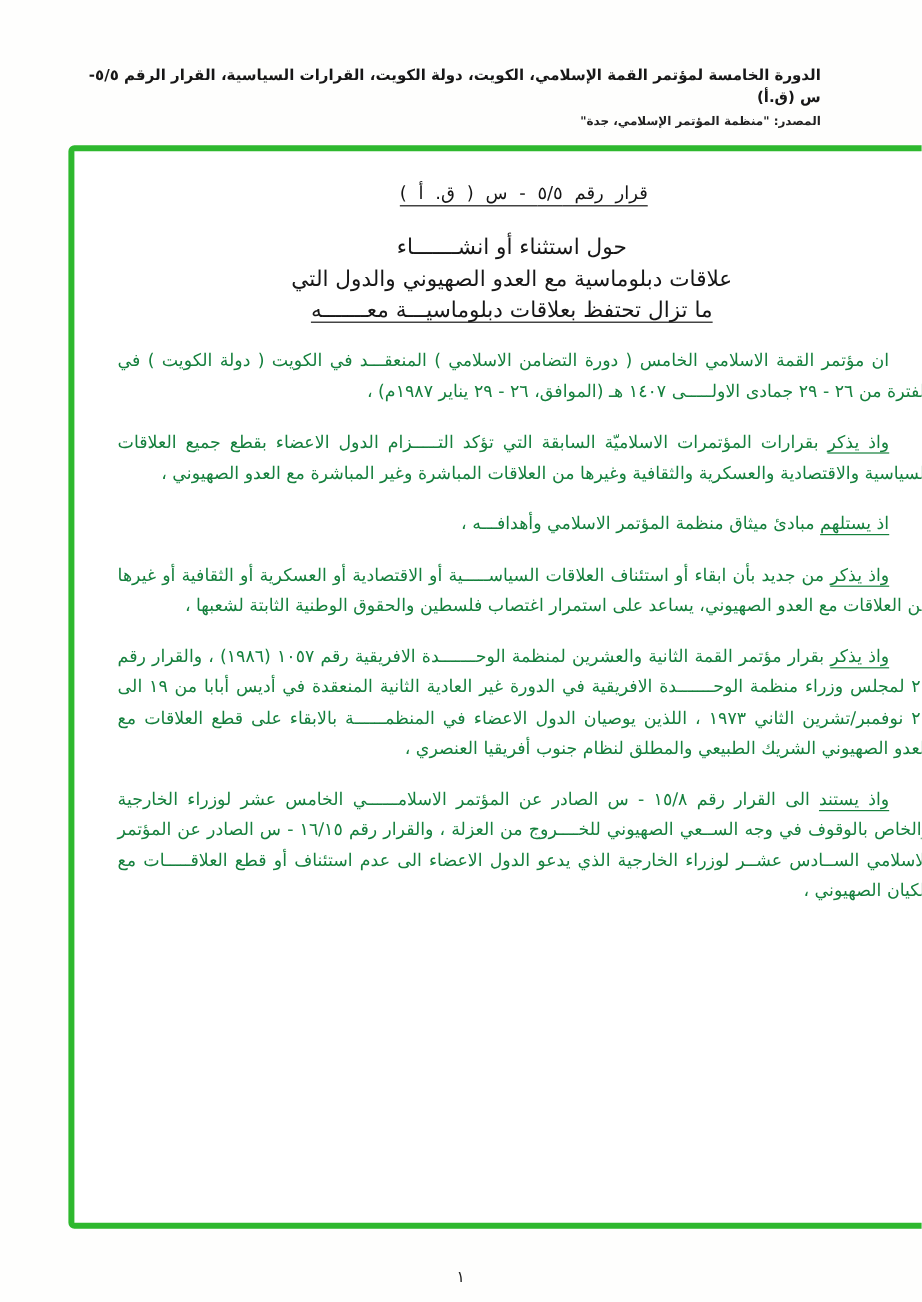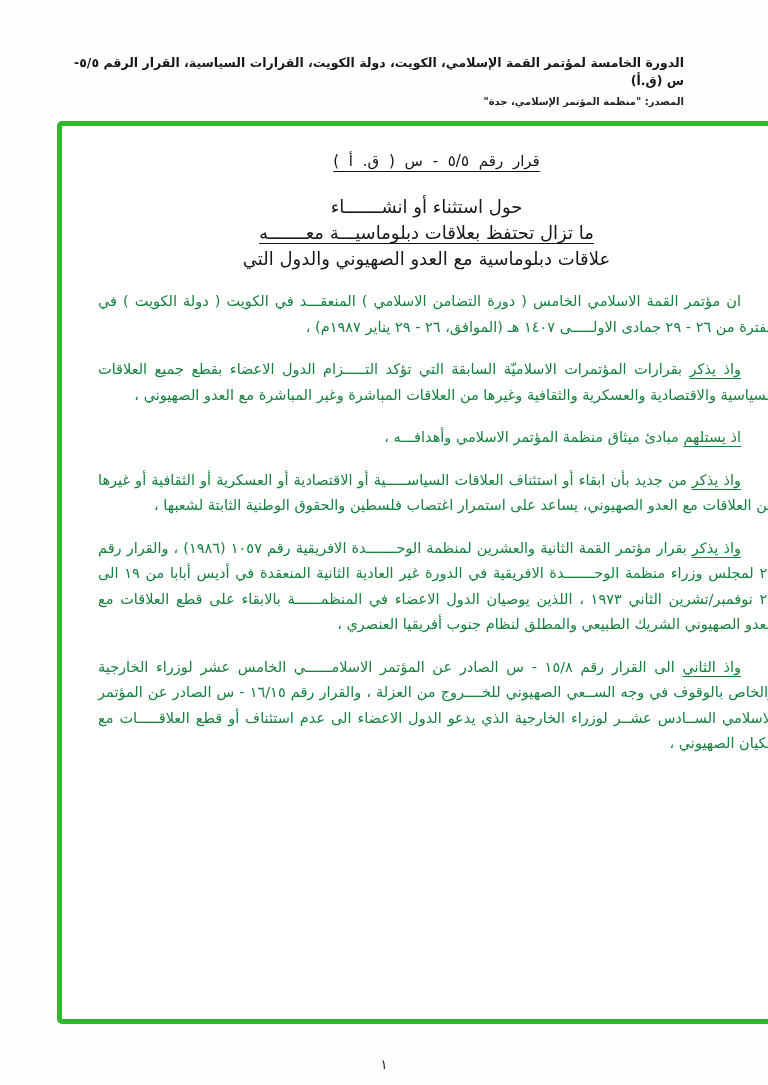--- a/index.html
+++ b/index.html
@@ -92,27 +92,27 @@
 <div class="doc-header">
   <div class="title-line">الدورة الخامسة لمؤتمر القمة الإسلامي، الكويت، دولة الكويت، القرارات السياسية، القرار الرقم ٥/٥-س (ق.أ)</div>
   <div class="source-line">المصدر: "منظمة المؤتمر الإسلامي، جدة"</div>
 </div>
 
 <div class="content-frame" style="border-color: rgb(46, 184, 46);">
   <div class="res-title">قرار رقم ٥/٥ - س ( ق. أ )</div>
 
   <div class="res-subject">
     <div class="sub-line">حول استثناء أو انشـــــــاء</div>
+    <div class="sub-line">علاقات دبلوماسية مع العدو الصهيوني والدول التي</div>
     <div class="sub-line sub-underline">ما تزال تحتفظ بعلاقات دبلوماسيـــة معـــــــه</div>
-    <div class="sub-line">علاقات دبلوماسية مع العدو الصهيوني والدول التي</div>
   </div>
 
   <div id="para-container">
       <p class="para">ان مؤتمر القمة الاسلامي الخامس ( دورة التضامن الاسلامي ) المنعقـــد في الكويت ( دولة الكويت ) في الفترة من ٢٦ - ٢٩ جمادى الاولـــــى ١٤٠٧ هـ (الموافق، ٢٦ - ٢٩ يناير ١٩٨٧م) ،</p>
       <p class="para"><span class="lead">واذ يذكر</span>&nbsp;بقرارات المؤتمرات الاسلاميّة السابقة التي تؤكد التـــــزام الدول الاعضاء بقطع جميع العلاقات السياسية والاقتصادية والعسكرية والثقافية وغيرها من العلاقات المباشرة وغير المباشرة مع العدو الصهيوني ،</p>
       <p class="para"><span class="lead">اذ يستلهم</span>&nbsp;مبادئ ميثاق منظمة المؤتمر الاسلامي وأهدافـــه ،</p>
       <p class="para"><span class="lead">واذ يذكر</span>&nbsp;من جديد بأن ابقاء أو استئناف العلاقات السياســـــية أو الاقتصادية أو العسكرية أو الثقافية أو غيرها من العلاقات مع العدو الصهيوني، يساعد على استمرار اغتصاب فلسطين والحقوق الوطنية الثابتة لشعبها ،</p>
       <p class="para"><span class="lead">واذ يذكر</span>&nbsp;بقرار مؤتمر القمة الثانية والعشرين لمنظمة الوحـــــــدة الافريقية رقم ١٠٥٧ (١٩٨٦) ، والقرار رقم ٢١ لمجلس وزراء منظمة الوحـــــــدة الافريقية في الدورة غير العادية الثانية المنعقدة في أديس أبابا من ١٩ الى ٢١ نوفمبر/تشرين الثاني ١٩٧٣ ، اللذين يوصيان الدول الاعضاء في المنظمــــــة بالابقاء على قطع العلاقات مع العدو الصهيوني الشريك الطبيعي والمطلق لنظام جنوب أفريقيا العنصري ،</p>
-      <p class="para"><span class="lead">واذ الثاني</span>&nbsp;الى القرار رقم ١٥/٨ - س الصادر عن المؤتمر الاسلامــــــي الخامس عشر لوزراء الخارجية والخاص بالوقوف في وجه الســعي الصهيوني للخــــروج من العزلة ، والقرار رقم ١٦/١٥ - س الصادر عن المؤتمر الاسلامي الســادس عشــر لوزراء الخارجية الذي يدعو الدول الاعضاء الى عدم استئناف أو قطع العلاقـــــات مع الكيان الصهيوني ،</p>
+      <p class="para"><span class="lead">واذ يستند</span>&nbsp;الى القرار رقم ١٥/٨ - س الصادر عن المؤتمر الاسلامــــــي الخامس عشر لوزراء الخارجية والخاص بالوقوف في وجه الســعي الصهيوني للخــــروج من العزلة ، والقرار رقم ١٦/١٥ - س الصادر عن المؤتمر الاسلامي الســادس عشــر لوزراء الخارجية الذي يدعو الدول الاعضاء الى عدم استئناف أو قطع العلاقـــــات مع الكيان الصهيوني ،</p>
     </div>
 </div>
 
 <div class="page-number">١</div>
 
 </body></html>

